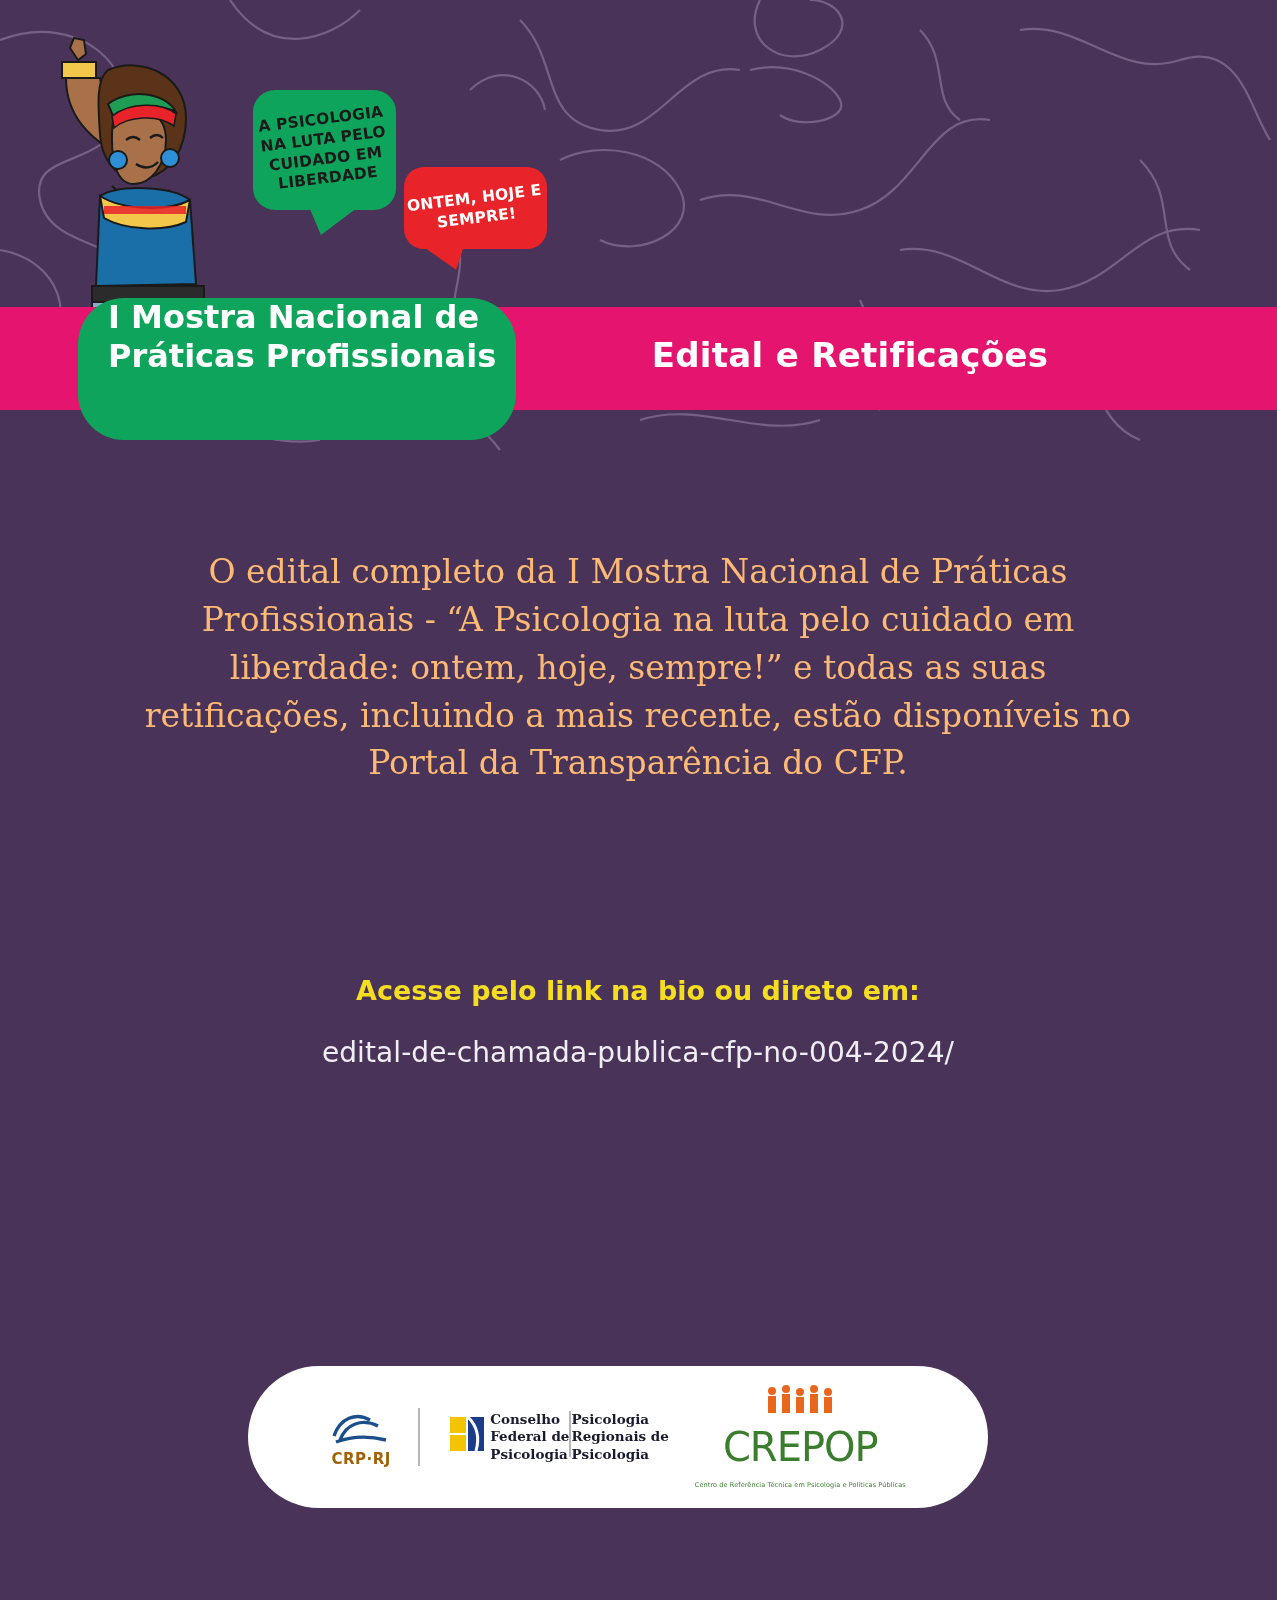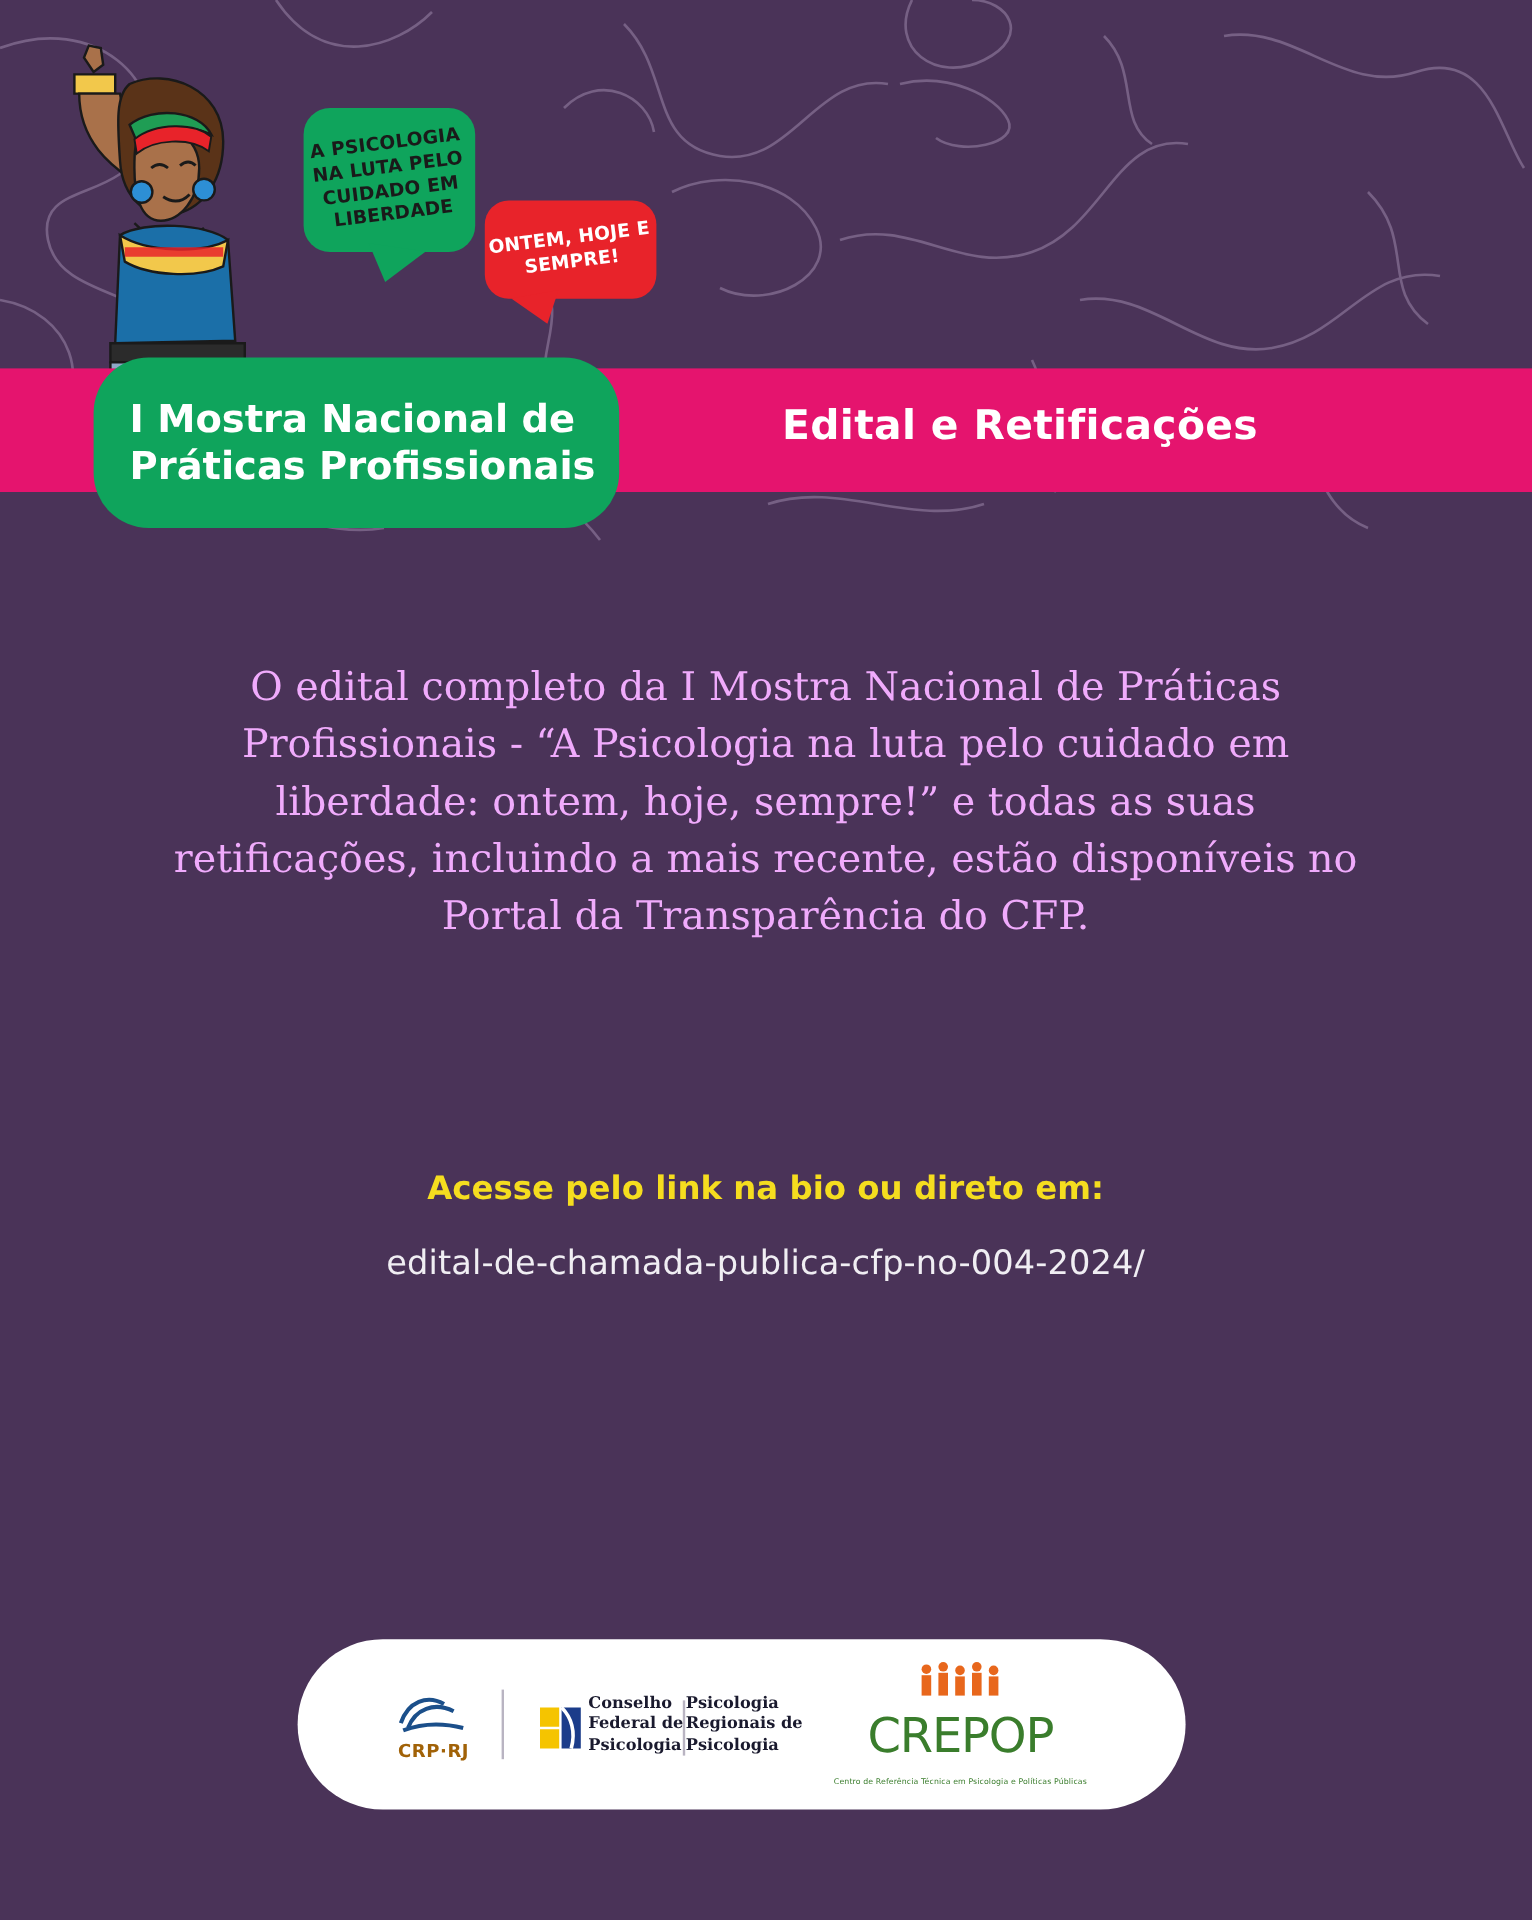--- a/index.html
+++ b/index.html
@@ -145,21 +145,20 @@
     position: absolute;
     left: 78px;
     top: 298px;
     width: 438px;
     height: 142px;
     background: #0fa45c;
     border-radius: 46px;
     z-index: 7;
     display: flex;
     flex-direction: column;
-    justify-content: center;
     padding-left: 30px;
     box-sizing: border-box;
   }
   .green-pill-line {
     font-family: "DejaVu Sans", sans-serif;
     font-weight: bold;
     font-size: 32px;
     line-height: 1.22;
     color: #ffffff;
   }
@@ -167,21 +166,21 @@
   
   .body-copy {
     position: absolute;
     left: 138px;
     top: 548px;
     width: 1000px;
     text-align: center;
     font-family: "DejaVu Serif", serif;
     font-size: 33px;
     line-height: 1.45;
-    color: #f0abfc;
+    color: #fdba74;
     z-index: 4;
   }
 
   .access-line {
     position: absolute;
     left: 138px;
     top: 975px;
     width: 1000px;
     text-align: center;
     font-family: "DejaVu Sans", sans-serif;
@@ -246,21 +245,21 @@
     color: #1b4f8a;
     letter-spacing: .2px;
   }
   .divider-v {
     width: 2px;
     height: 58px;
     background: #b9b4c2;
   }
   .logo-cfp {
     display: flex;
-    align-items: flex-end;
+    align-items: flex-start;
   }
   .cfp-text {
     font-family: "DejaVu Serif", serif;
     font-weight: bold;
     font-size: 13.5px;
     line-height: 1.3;
     color: #1a1a2e;
   }
   .crp-text {
     font-family: "DejaVu Serif", serif;

